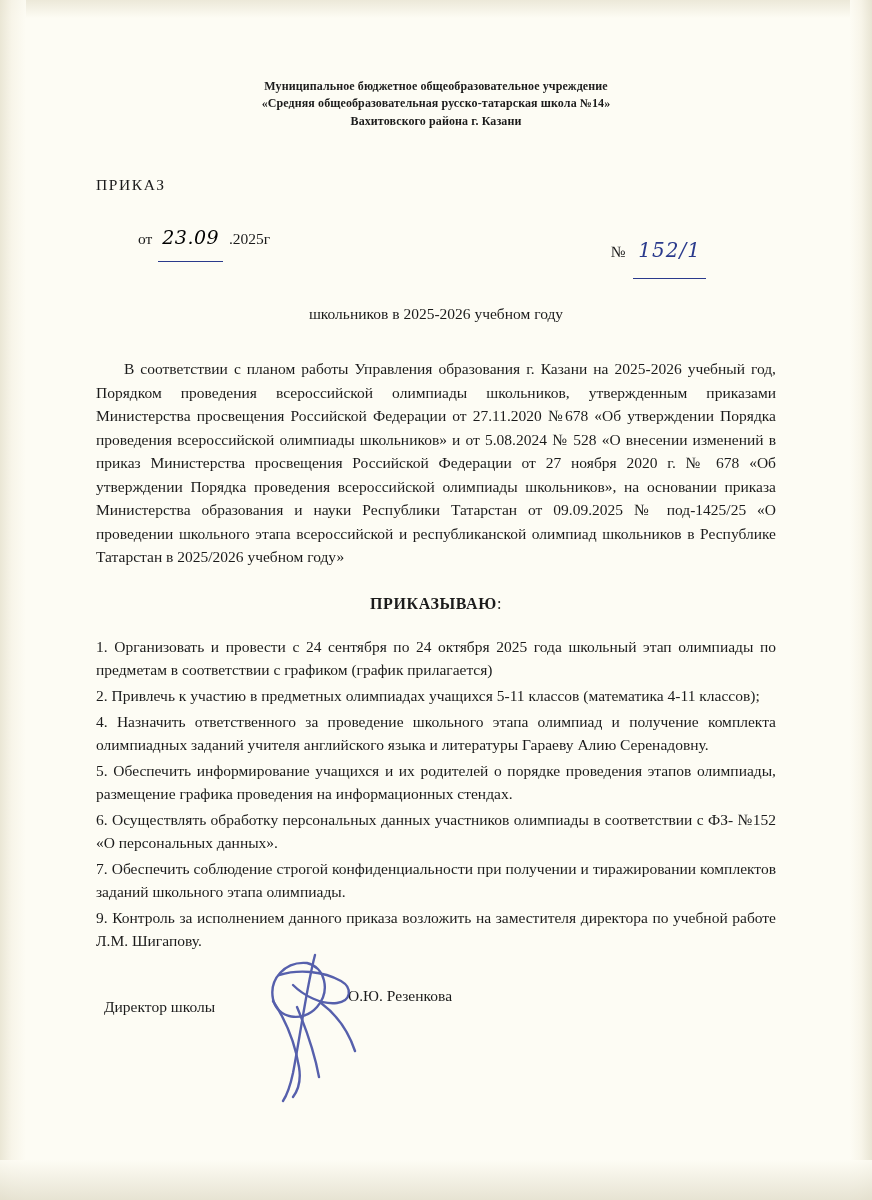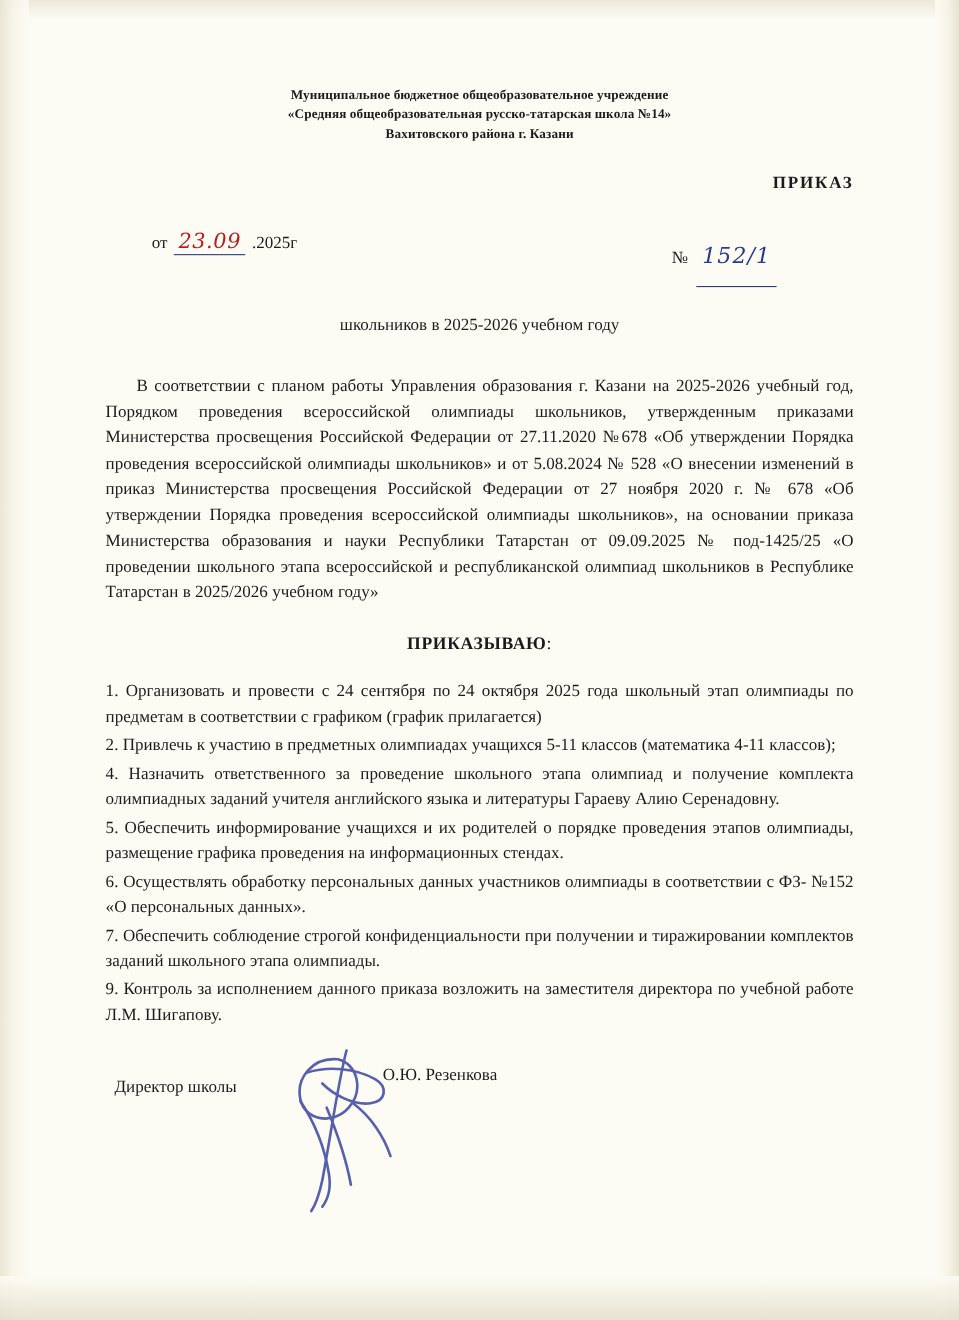--- a/index.html
+++ b/index.html
@@ -56,47 +56,46 @@
   .org-header {
     text-align: center;
     font-weight: bold;
     font-size: 12px;
     line-height: 1.45;
     letter-spacing: .1px;
   }
   .org-header div { white-space: nowrap; }
 
   .doc-type {
-    text-align: right;
-    margin-top: 28px;
+    text-align: left;
+    margin-top: 46px;
     font-size: 15.5px;
     letter-spacing: 1.6px;
-    font-weight: bold;
   }
 
   .meta-row {
     position: relative;
     margin-top: 28px;
     height: 40px;
     font-size: 15.5px;
   }
   .meta-date {
     position: absolute;
     left: 42px;
     top: 4px;
     white-space: nowrap;
   }
   .date-handwritten {
     font-family: "DejaVu Serif", serif;
     font-style: italic;
     font-size: 19px;
-    color: #b91c1c;
+    color: #000000;
     letter-spacing: .5px;
     border-bottom: 1.6px solid #2a3a8c;
-    padding: 0 4px 1px 4px;
+    padding: 0 4px 13px 4px;
     margin: 0 2px;
   }
   .meta-number {
     position: absolute;
     right: 70px;
     top: 16px;
     white-space: nowrap;
   }
   .num-handwritten {
     font-family: "DejaVu Serif", serif;

